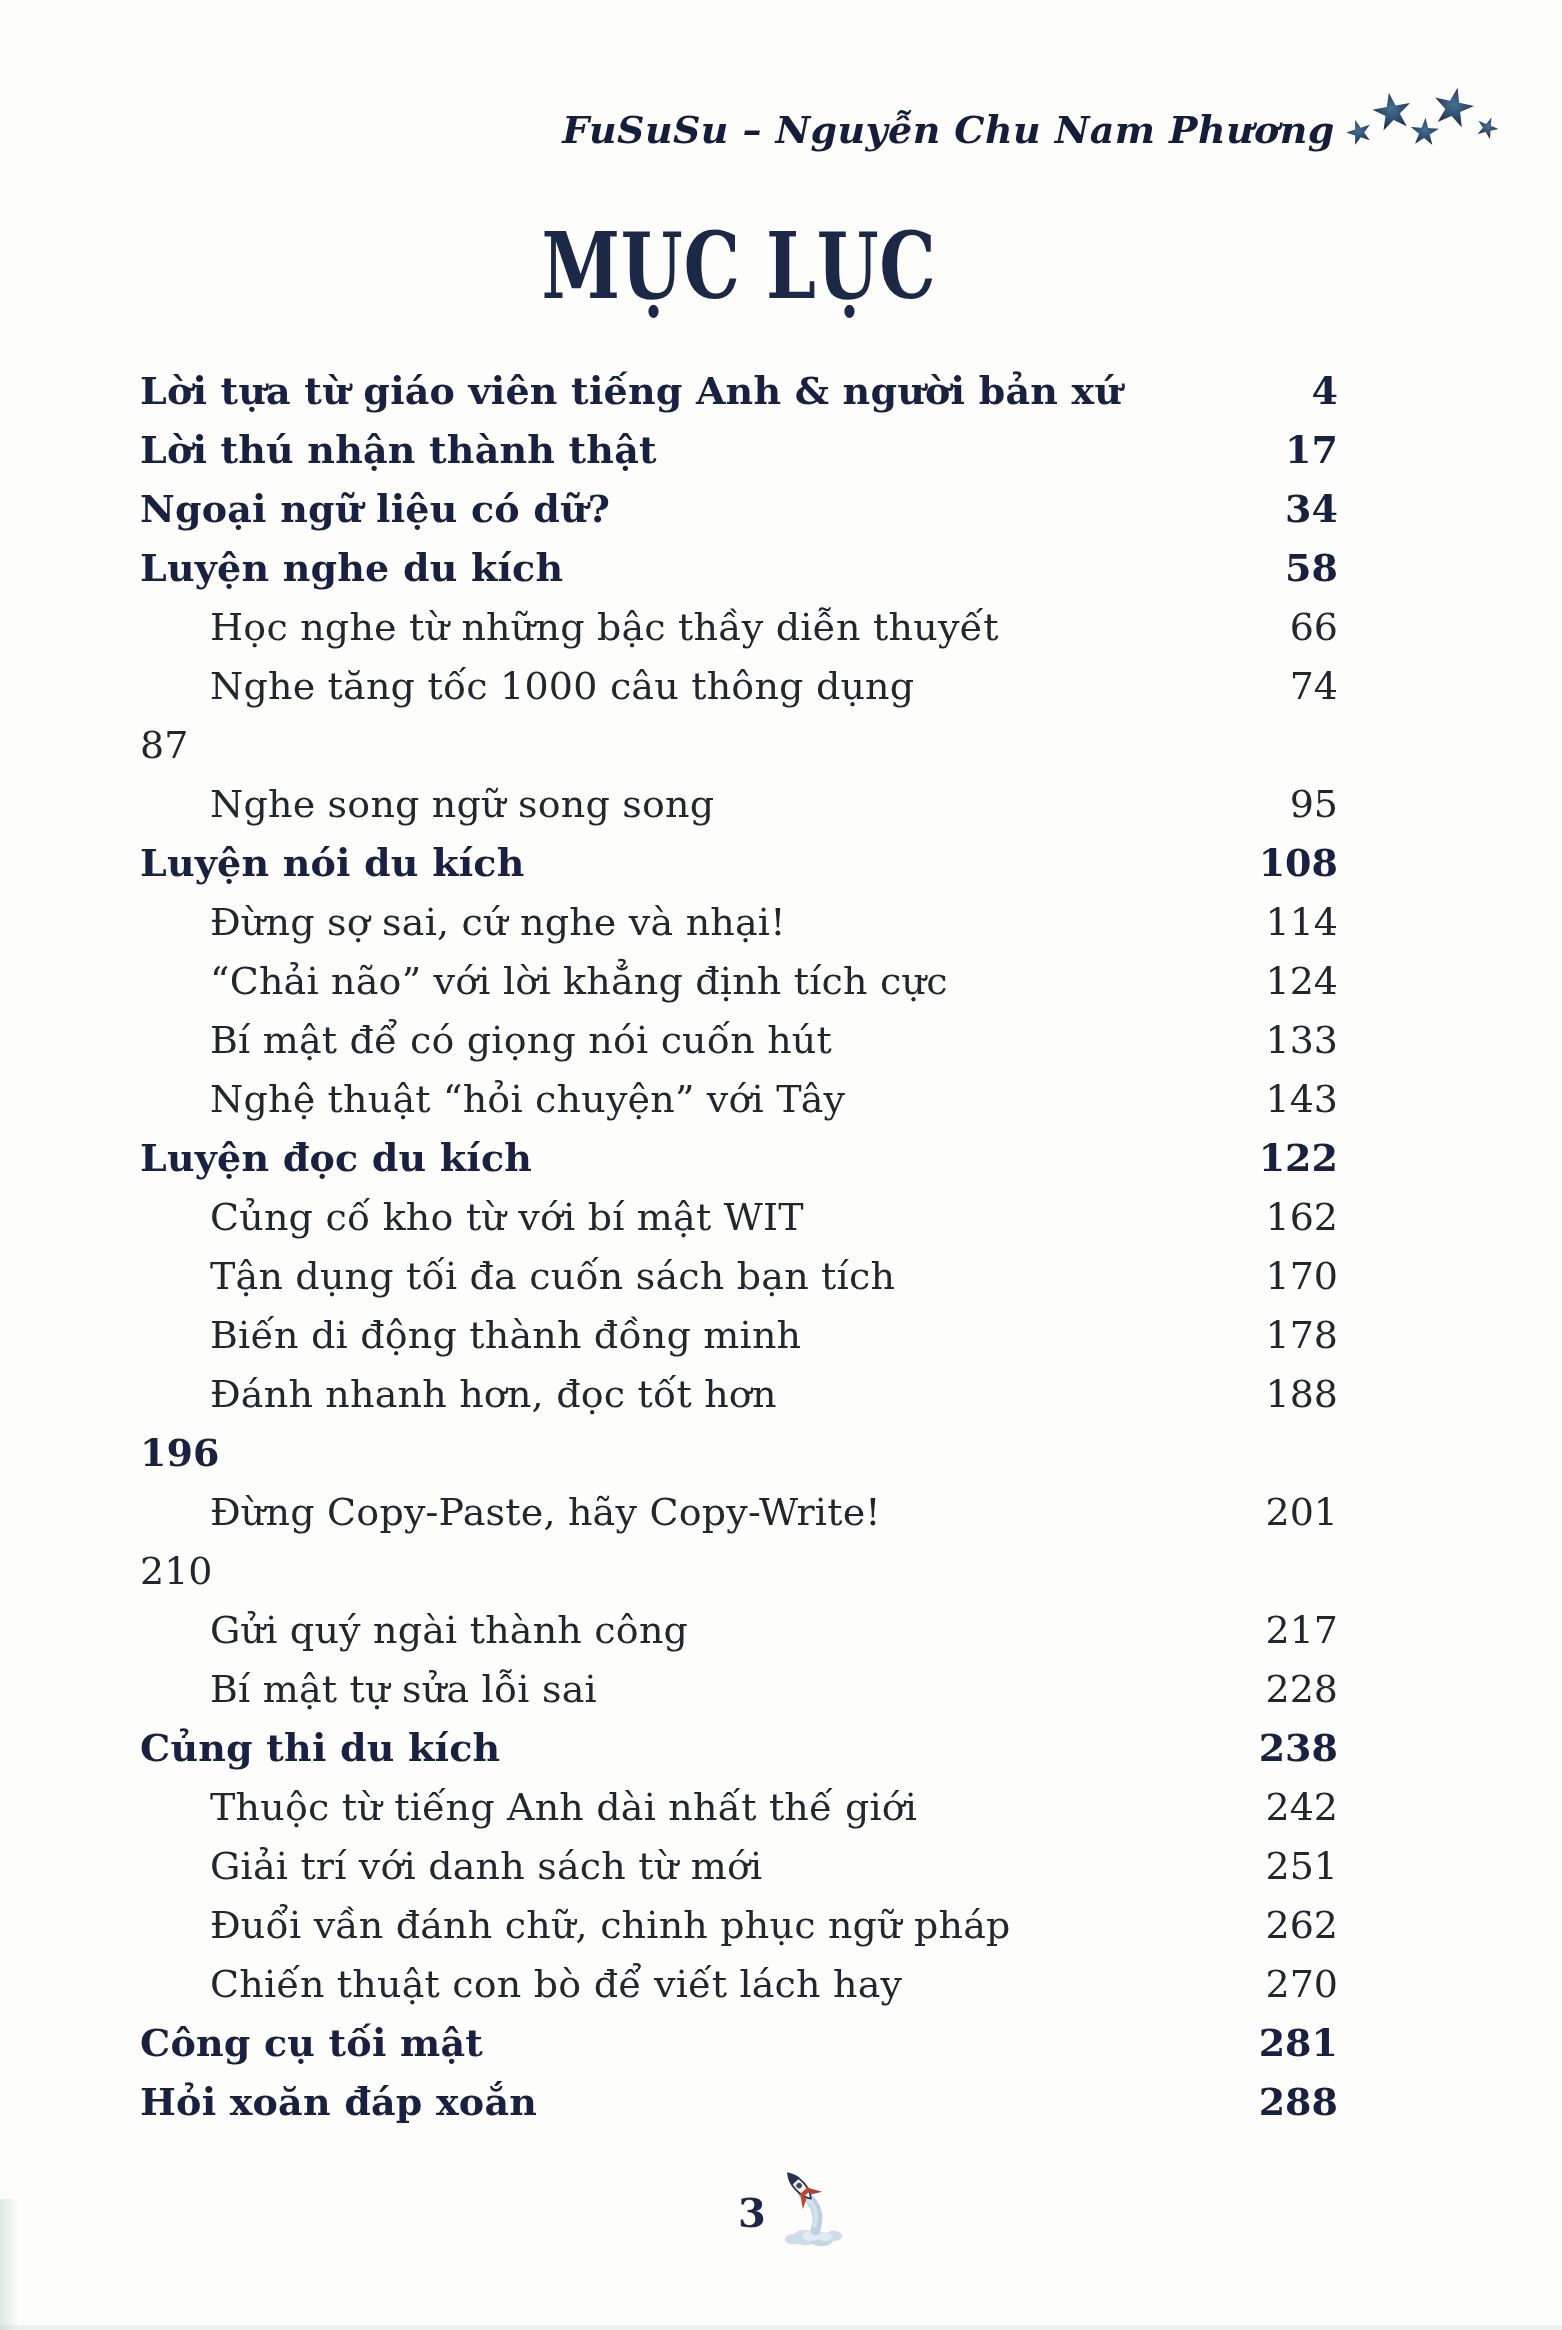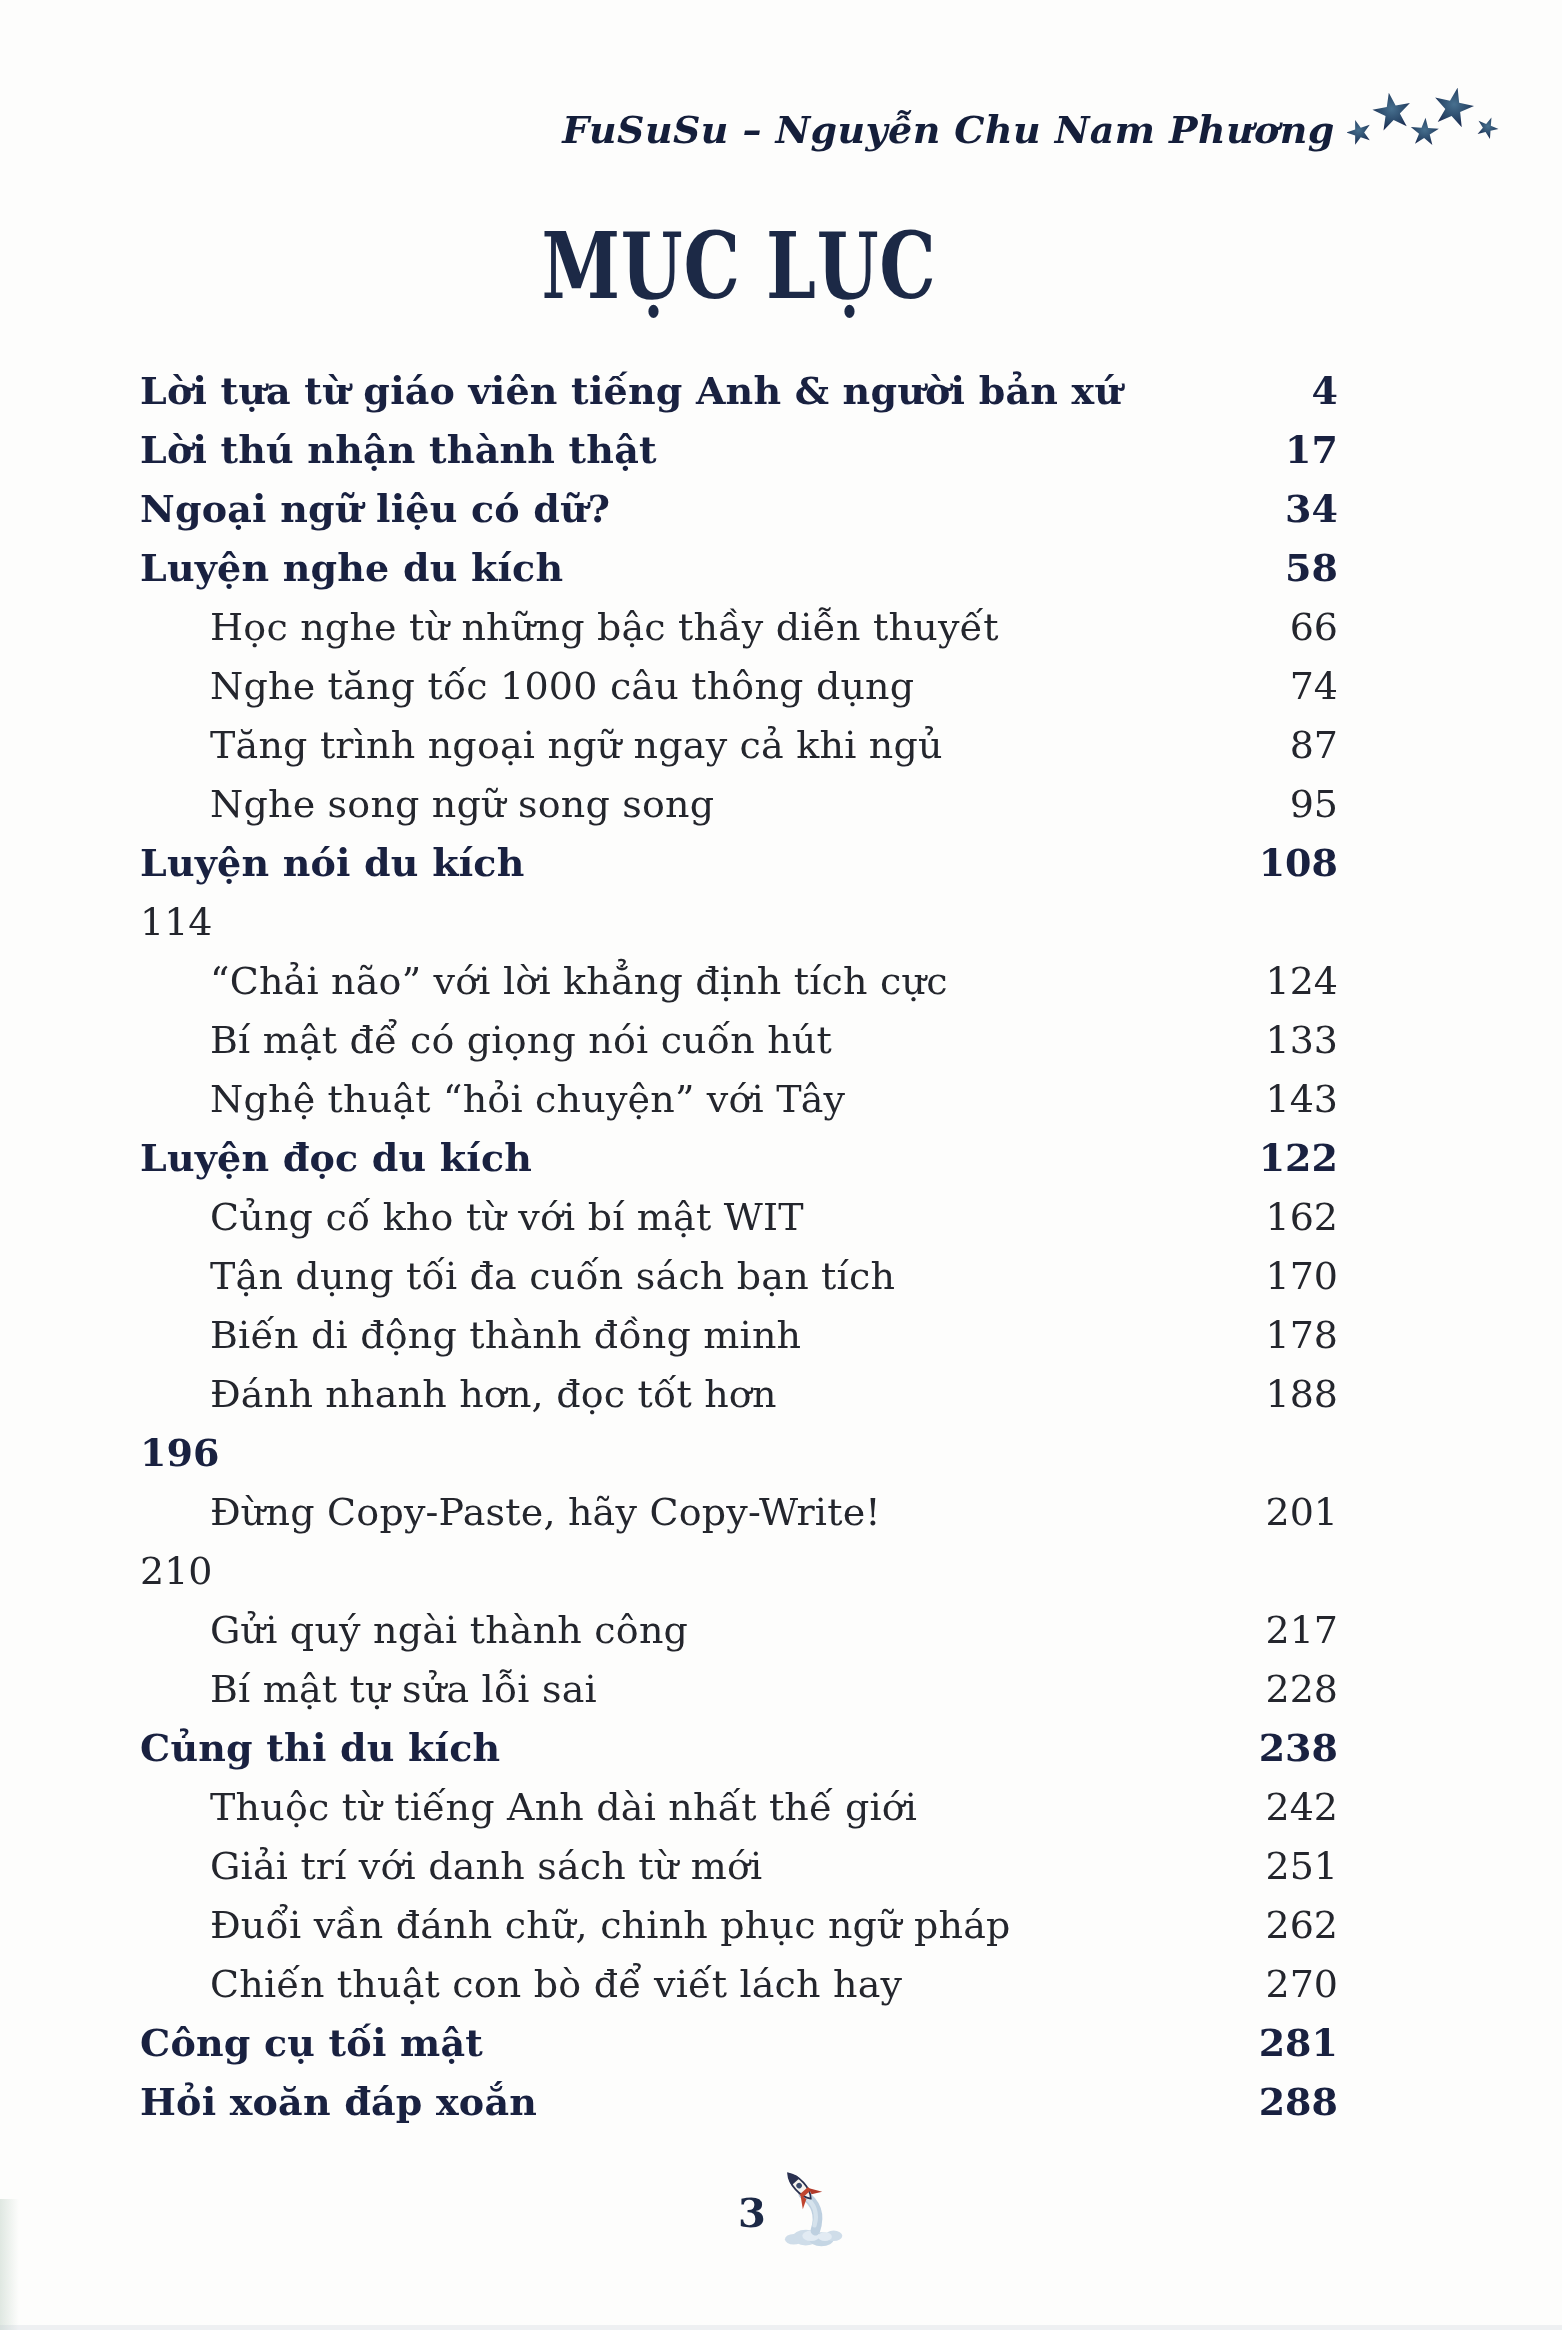--- a/index.html
+++ b/index.html
@@ -136,32 +136,32 @@
   </div>
       <div class="row sub">
     <span class="lbl">Học nghe từ những bậc thầy diễn thuyết</span>
     <span class="pg">66</span>
   </div>
       <div class="row sub">
     <span class="lbl">Nghe tăng tốc 1000 câu thông dụng</span>
     <span class="pg">74</span>
   </div>
       <div class="row sub">
-    <span class="lbl">Tăng trình ngoại ngữ ngay cả khi ngủ</span>
     <span class="pg">87</span>
   </div>
       <div class="row sub">
     <span class="lbl">Nghe song ngữ song song</span>
     <span class="pg">95</span>
   </div>
       <div class="row">
     <span class="lbl">Luyện nói du kích</span>
     <span class="pg">108</span>
   </div>
       <div class="row sub">
+    <span class="lbl">Đừng sợ sai, cứ nghe và nhại!</span>
     <span class="pg">114</span>
   </div>
       <div class="row sub">
     <span class="lbl">“Chải não” với lời khẳng định tích cực</span>
     <span class="pg">124</span>
   </div>
       <div class="row sub">
     <span class="lbl">Bí mật để có giọng nói cuốn hút</span>
     <span class="pg">133</span>
   </div>

